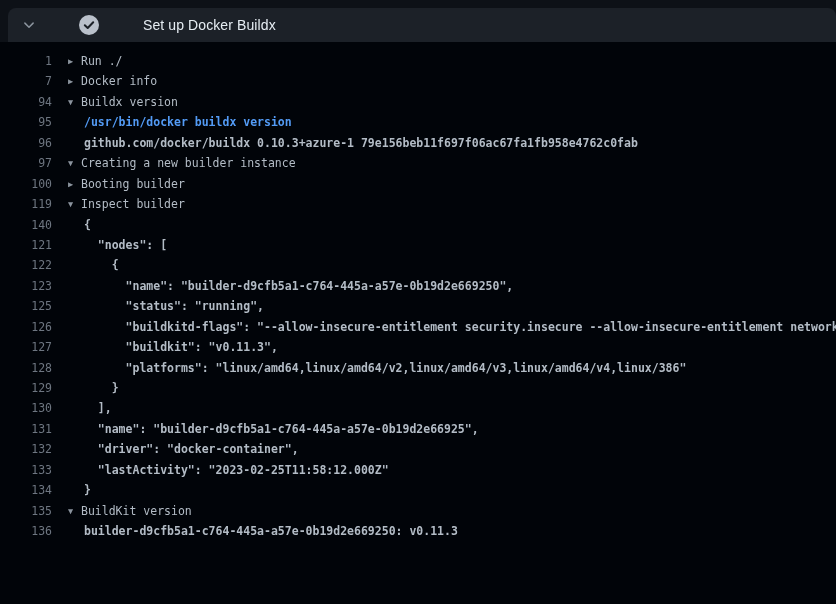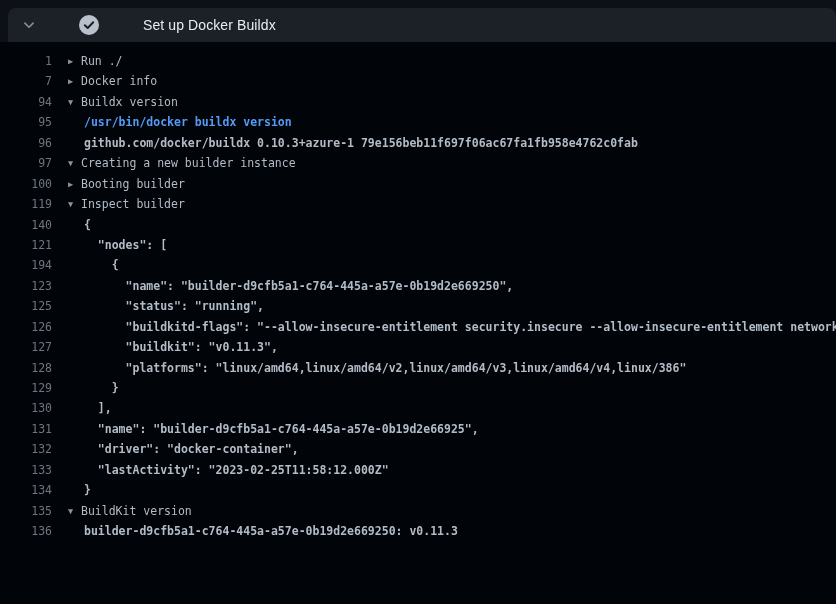--- a/index.html
+++ b/index.html
@@ -101,21 +101,21 @@
     </div>
       <div class="row output">
       <span class="num">140</span>
       <span class="body"><span>{</span></span>
     </div>
       <div class="row output">
       <span class="num">121</span>
       <span class="body"><span>  "nodes": [</span></span>
     </div>
       <div class="row output">
-      <span class="num">194</span>
+      <span class="num">122</span>
       <span class="body"><span>    {</span></span>
     </div>
       <div class="row output">
       <span class="num">123</span>
       <span class="body"><span>      "name": "builder-d9cfb5a1-c764-445a-a57e-0b19d2e669250",</span></span>
     </div>
       <div class="row output">
       <span class="num">125</span>
       <span class="body"><span>      "status": "running",</span></span>
     </div>

